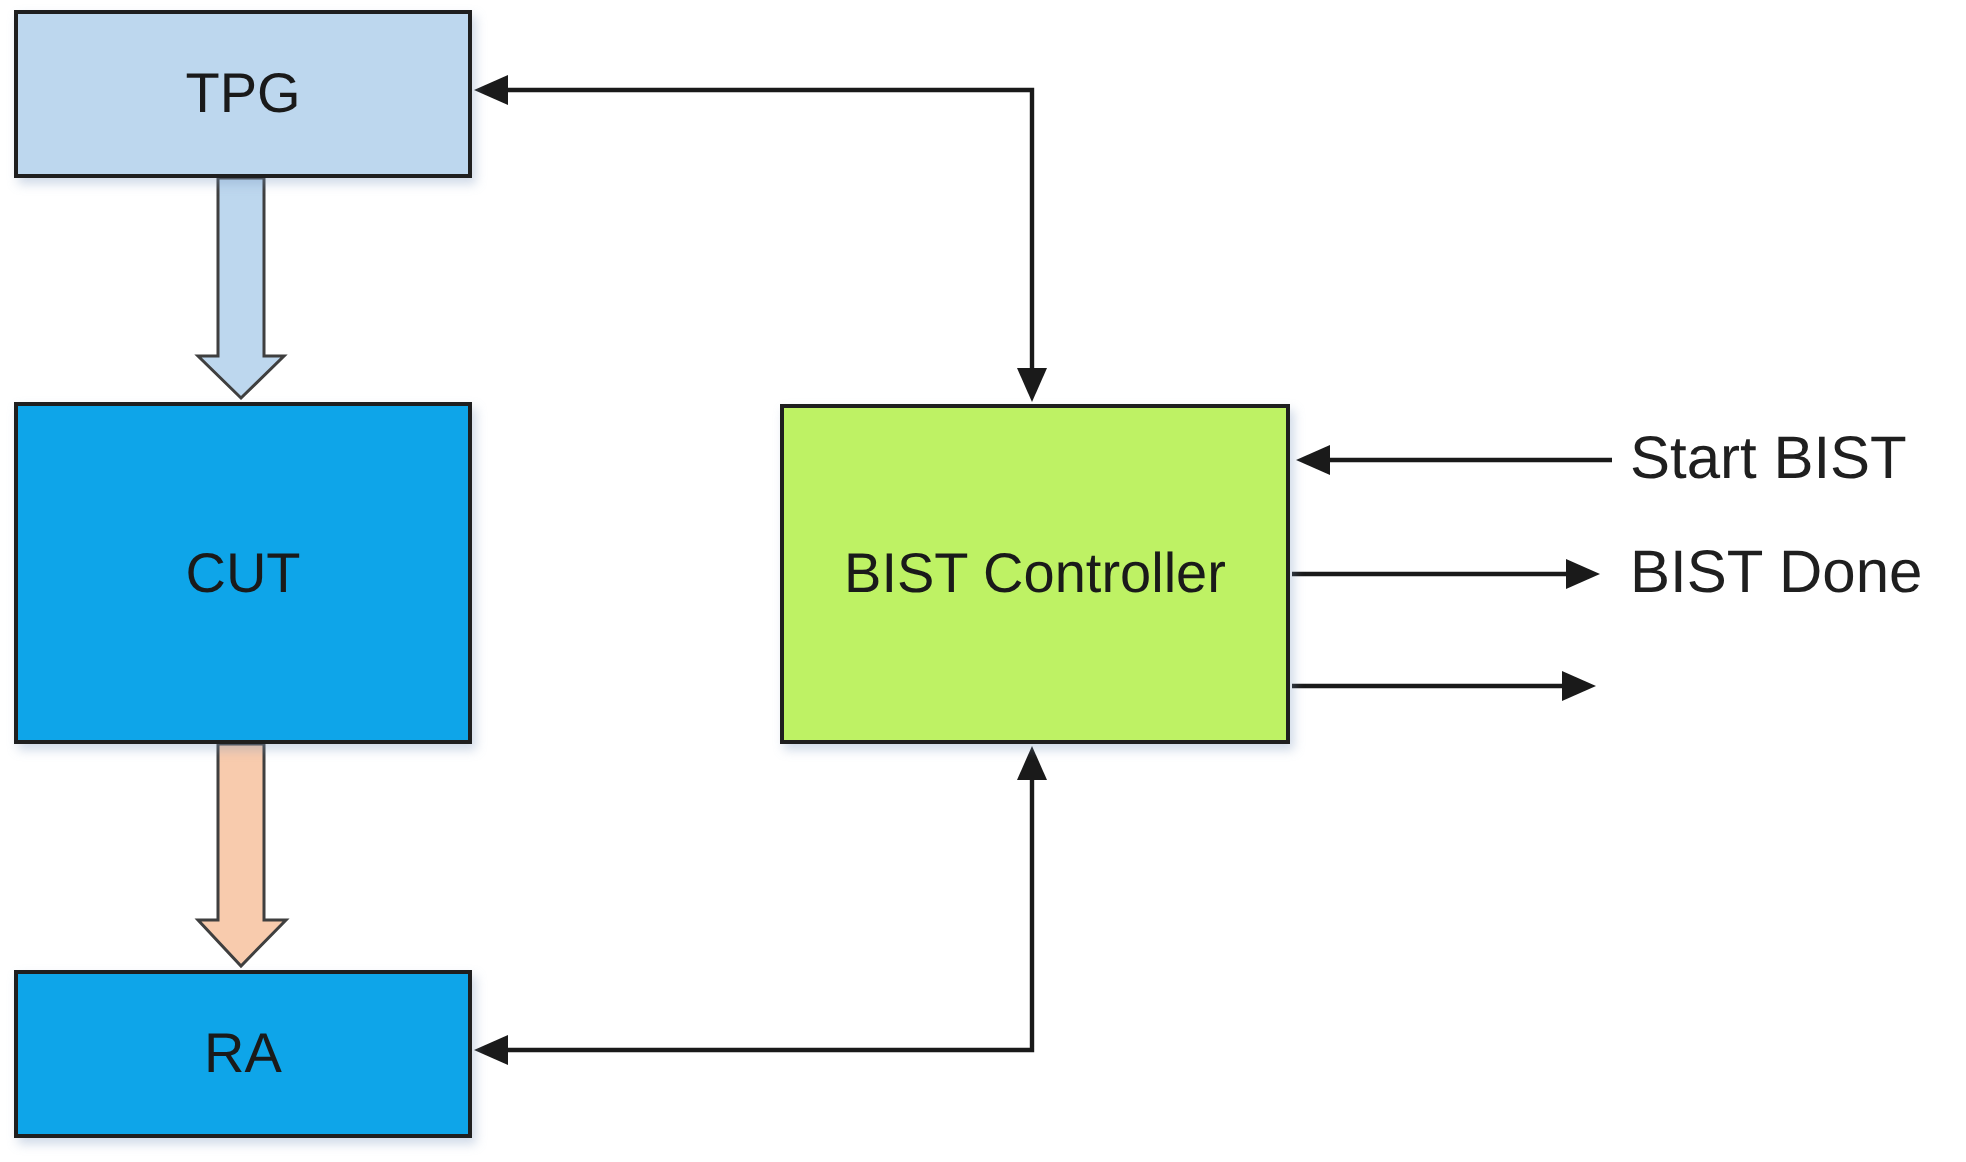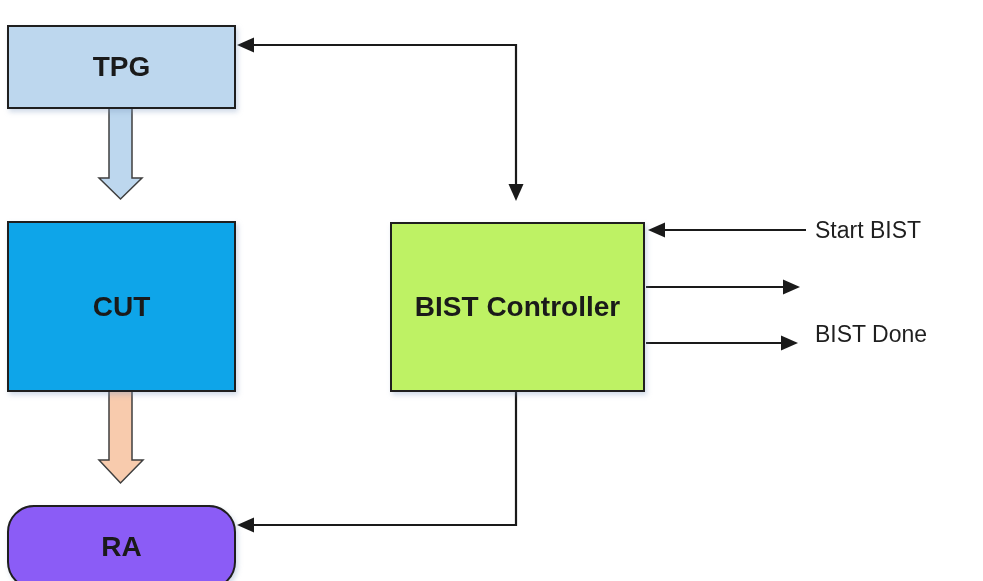--- a/index.html
+++ b/index.html
@@ -20,43 +20,42 @@
     left: 0; top: 0;
     width: 983px; height: 581px;
   }
   .block {
     position: absolute;
     border: 2px solid #1f1f1f;
     box-sizing: border-box;
     display: flex;
     align-items: center;
     justify-content: center;
-    font-weight: bold;
+    font-weight: normal;
     font-size: 28px;
     color: #1a1a1a;
     box-shadow: 2px 3px 5px rgba(120, 150, 190, 0.35);
-    margin-top: 20px;
   }
   .block-tpg  { left: 7px;   top: 5px;   width: 229px; height: 84px;  }
   .block-cut  { left: 7px;   top: 201px; width: 229px; height: 171px; }
   .block-ra   { left: 7px;   top: 485px; width: 229px; height: 84px;  }
   .block-ctrl { left: 390px; top: 202px; width: 255px; height: 170px; }
   .signal-label {
     position: absolute;
     left: 815px;
     width: 168px;
     height: 36px;
     display: flex;
     align-items: center;
-    font-size: 23px;
+    font-size: 30px;
     color: #1f1f1f;
     white-space: nowrap;
   }
   .signal-start { top: 212px; }
-  .signal-done  { top: 269px; margin-top: 47px; }
+  .signal-done  { top: 269px; }
   .signal-pass  { top: 325px; }
   .connector-line {
     fill: none;
     stroke: #1a1a1a;
     stroke-width: 2.2;
   }
   .arrowhead { fill: #1a1a1a; stroke: none; }
   .fat-arrow { stroke: #3f3f3f; stroke-width: 1.5; }
 </style>
 </head>
@@ -103,21 +102,21 @@
   </svg>
 
   <div class="block block-tpg" style="background-color: rgb(189, 215, 238);">
     <span>TPG</span>
   </div>
 
   <div class="block block-cut" style="background-color: #0ea5e9;">
     <span>CUT</span>
   </div>
 
-  <div class="block block-ra" style="background-color: #8b5cf6; border-radius: 27px;">
+  <div class="block block-ra" style="background-color: #0ea5e9;">
     <span>RA</span>
   </div>
 
   <div class="block block-ctrl" style="background-color: #bef264;">
     <span>BIST Controller</span>
   </div>
 
   <div class="signal-label signal-start">Start BIST</div>
 
   <div class="signal-label signal-done">BIST Done</div>

